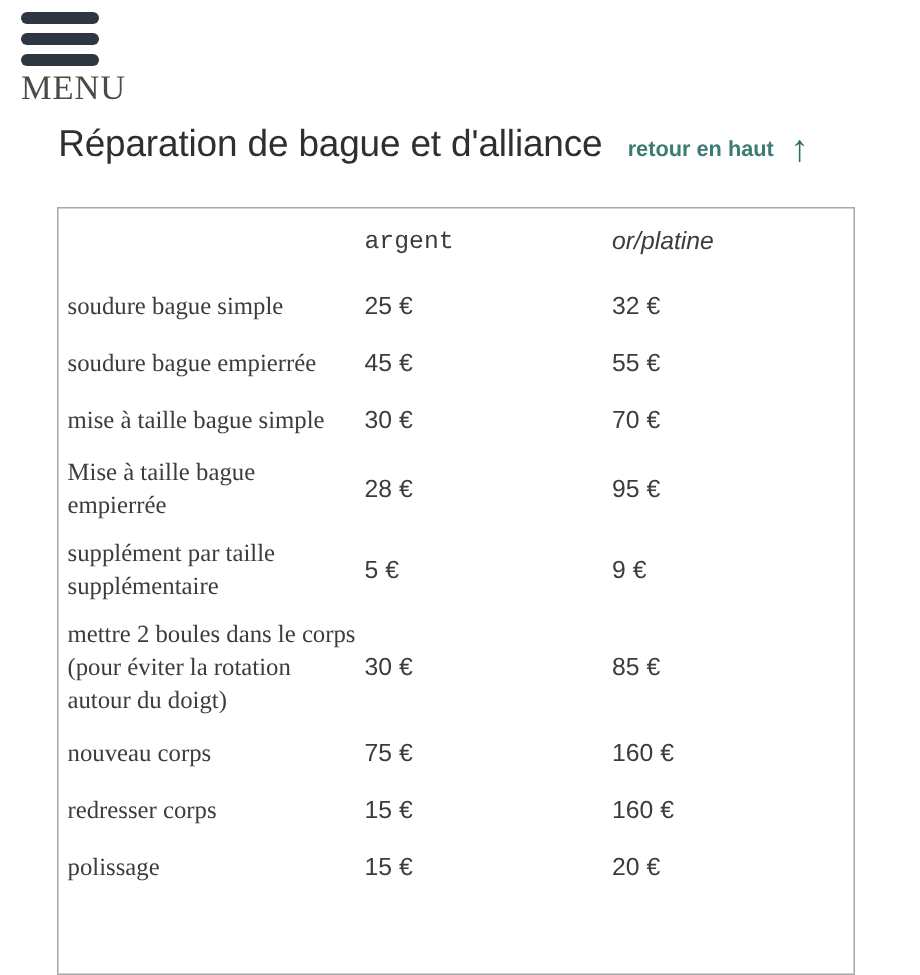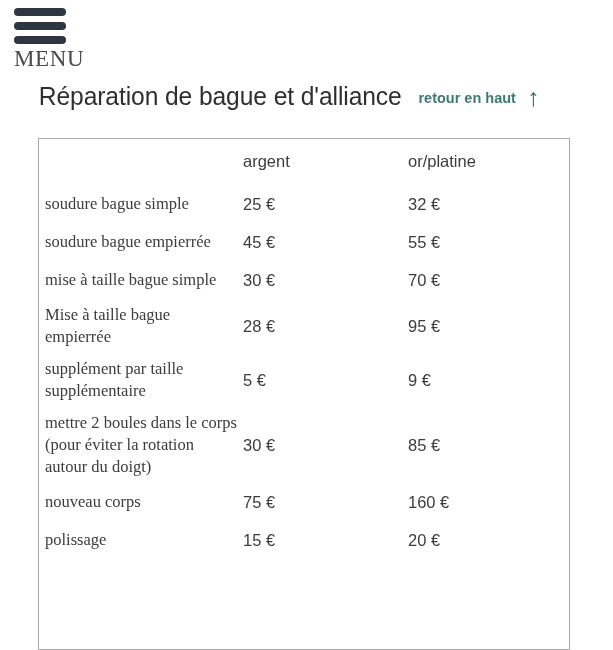--- a/index.html
+++ b/index.html
@@ -46,21 +46,21 @@
     line-height: 18px;
   }
 
   
   .title-row {
     position: absolute;
     left: 36px;
     top: 82px;
     right: 28px;
     display: flex;
-    align-items: flex-start;
+    align-items: center;
   }
   .page-title {
     font-family: "Liberation Sans", sans-serif;
     font-size: 25px;
     font-weight: 400;
     color: #2f2f2f;
     letter-spacing: -0.1px;
     white-space: nowrap;
     margin: 0;
     transform: scaleX(0.985);
@@ -116,22 +116,22 @@
     font-size: 16.5px;
     line-height: 22px;
   }
   table.price-table thead th {
     height: 44px;
     font-weight: 400;
     vertical-align: middle;
     padding-bottom: 2px;
   }
   table.price-table thead th.h-label { padding-left: 6px; }
-  table.price-table thead th.h-arg   { padding-left: 2px; }
-  table.price-table thead th.h-or    { padding-left: 2px; }
+  table.price-table thead th.h-arg   { padding-left: 2px; font-family: Liberation Mono, monospace; }
+  table.price-table thead th.h-or    { padding-left: 2px; font-style: italic; }
 
   table.price-table tbody td.cell-label {
     padding: 5px 2px 5px 6px;
     font-family: Liberation Serif, serif;
   }
   table.price-table tbody td.cell-price {
     padding: 5px 2px 5px 2px;
   }
   table.price-table tbody tr td { height: 28px; }
 </style>
@@ -199,19 +199,24 @@
         <td class="cell-label">mettre 2 boules dans le corps (pour éviter la rotation autour du doigt)</td>
         <td class="cell-price">30 €</td>
         <td class="cell-price">85 €</td>
       </tr>
       <tr>
         <td class="cell-label">nouveau corps</td>
         <td class="cell-price">75 €</td>
         <td class="cell-price">160 €</td>
       </tr>
       <tr>
+        <td class="cell-label">redresser corps</td>
+        <td class="cell-price">15 €</td>
+        <td class="cell-price">160 €</td>
+      </tr>
+      <tr>
         <td class="cell-label">polissage</td>
         <td class="cell-price">15 €</td>
         <td class="cell-price">20 €</td>
       </tr>
     </tbody>
   </table>
 </div>
 
 </body></html>

